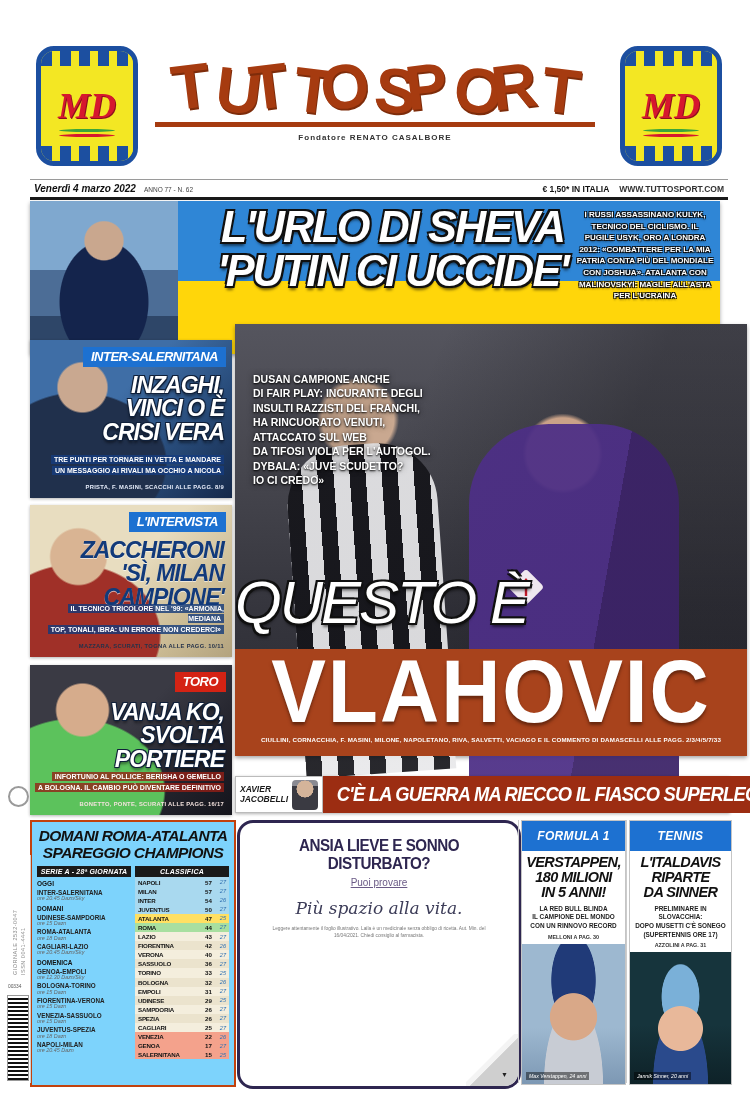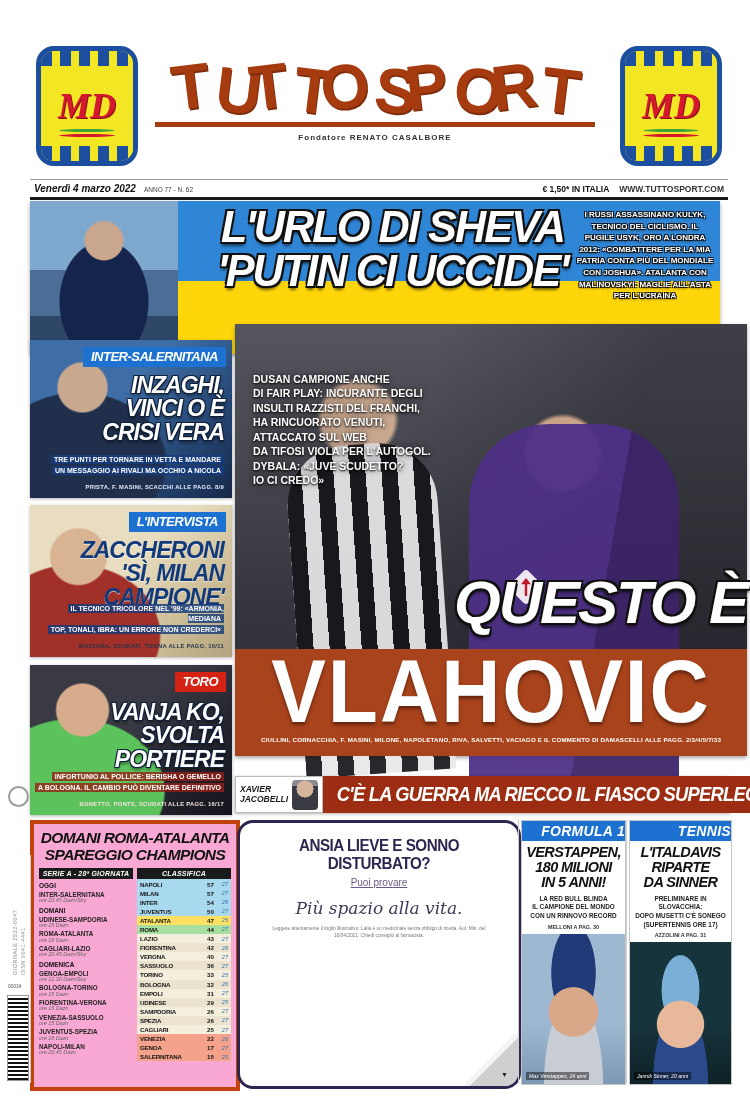--- a/index.html
+++ b/index.html
@@ -69,39 +69,39 @@
       background:repeating-linear-gradient(90deg,#15151a 0 16px,#e8e8ea 16px 32px);
       transform:rotate(-4deg);opacity:.92;}
   .fig-viola{right:68px;top:100px;width:210px;height:360px;border-radius:80px 80px 0 0;
       background:linear-gradient(100deg,#4d2f86 0 60%,#3c2368 60% 100%);opacity:.94;}
   .viola-badge{position:absolute;right:208px;top:250px;width:26px;height:26px;background:#efe7ef;
       border-radius:4px;transform:rotate(45deg);}
   .viola-badge:after{content:"";position:absolute;left:8px;top:4px;width:10px;height:18px;background:#c01828;
       clip-path:polygon(50% 0,100% 35%,62% 35%,62% 100%,38% 100%,38% 35%,0 35%);transform:rotate(-45deg);}
   .main-intro{left:18px;top:48px;width:235px;color:#fff;font-weight:800;font-size:10.5px;
       line-height:1.38;text-shadow:0 1px 2px #000,0 0 6px rgba(0,0,0,.7);}
-  .questo{left:0;top:244px;width:100%;text-align:right;color:#fff;font-weight:700;font-style:italic;
+  .questo{left:0;top:244px;width:100%;text-align:left;color:#fff;font-weight:400;font-style:italic;
       font-size:60px;letter-spacing:-2px;}
   .redband{left:0;bottom:0;width:100%;height:107px;background:#a8431c;}
   .vlahovic{width:100%;text-align:center;color:#fff;font-weight:900;font-size:82px;line-height:1;
       letter-spacing:2px;transform:scaleY(1.08);margin-top:2px;text-shadow:0 3px 3px rgba(60,20,5,.6);}
   .main-cap{width:100%;text-align:center;color:#ffffff;font-size:6.2px;font-weight:700;letter-spacing:.2px;margin-top:3px;}
 
   
   .jstrip{display:flex;height:37px;box-shadow:0 1px 3px rgba(0,0,0,.3);}
   .jname{width:96px;background:#fff;border:1px solid #bbb;display:flex;align-items:center;gap:4px;padding:0 4px;}
   .jname-label{font-size:8.5px;font-weight:900;color:#1a1a1a;line-height:1.1;font-style:italic;}
   .jface{width:26px;height:30px;border-radius:4px;background:
       radial-gradient(circle at 50% 30%, #d4b49a 0 34%, rgba(0,0,0,0) 35%),
       linear-gradient(180deg,#8a8a92 0 20%,#3a3a42 20% 100%);flex:0 0 auto;}
   .jbanner{flex:1;background:#9c2d12;display:flex;align-items:center;justify-content:center;}
   .jbanner-text{color:#fff;font-weight:900;font-style:italic;font-size:19.5px;letter-spacing:-.8px;transform:scaleX(.94);white-space:nowrap;}
 
   
-  .botbox{border:4px solid #c2410c;background:#f9a8d4;}
+  .botbox{border:2px solid #c2410c;background:#7dd3fc;}
   .botbox-title{text-align:center;font-weight:900;font-style:italic;font-size:15.5px;line-height:1.08;
       color:#111;letter-spacing:-.6px;padding-top:6px;}
   .cols{display:flex;gap:4px;padding:5px 5px 0;}
   .col-fix{width:94px;} .col-cls{flex:1;}
   .secbar{background:#1a1a1a;color:#fff;font-weight:900;font-style:italic;font-size:7px;
       text-align:center;padding:2px 0;letter-spacing:.2px;}
   .fixday{font-size:6.5px;font-weight:900;color:#111;margin-top:3px;}
   .fixmatch{font-size:6.3px;font-weight:800;color:#222;line-height:1.15;margin-top:1.5px;}
   .fixinfo{font-size:5.4px;color:#666;font-style:italic;line-height:1.1;}
   .clsrow{display:flex;align-items:center;height:9.1px;padding:0 3px;font-size:6.2px;}
@@ -127,22 +127,22 @@
   .ad-foot{position:absolute;left:0;right:0;bottom:6px;text-align:center;color:#efe8fa;font-size:4.8px;}
   .ad-tag{text-align:center;font-family:"DejaVu Serif",serif;font-style:italic;font-size:17px;
       color:#3c3c58;margin-top:10px;}
   .ad-legal{text-align:center;font-size:4.8px;color:#777;line-height:1.4;margin-top:8px;padding:0 26px;}
   .ad-curl{position:absolute;right:-2px;bottom:-2px;width:54px;height:54px;
       background:linear-gradient(315deg,#cfcfcf 0 48%,#f4f4f4 49% 55%,rgba(255,255,255,0) 56%);}
   .ad-logo{position:absolute;right:10px;bottom:8px;font-size:7px;color:#222;font-weight:900;}
 
   
   .sidebox{background:#fff;border:1px solid #c5c5c5;display:flex;flex-direction:column;}
-  .sidebox-tag{background:#1d71d1;color:#fff;font-weight:900;font-style:italic;text-align:right;
-      font-size:14px;padding:2px 0;letter-spacing:.3px;}
+  .sidebox-tag{background:#1d71d1;color:#fff;font-weight:900;font-style:italic;text-align:center;
+      font-size:12px;padding:8px 0;letter-spacing:.3px;}
   .sidebox-head{text-align:center;font-weight:900;font-style:italic;font-size:14.5px;line-height:1.05;
       color:#111;margin-top:4px;letter-spacing:-.6px;}
   .sidebox-sub{text-align:center;font-weight:800;font-size:6.4px;line-height:1.35;color:#222;margin-top:4px;padding:0 5px;}
   .sidebox-by{text-align:center;font-size:5.4px;font-weight:700;color:#333;margin-top:3px;}
   .sidebox-photo{margin-top:4px;flex:1;position:relative;}
   .photo-cap{position:absolute;left:4px;bottom:4px;font-size:5.2px;color:#fff;background:rgba(0,0,0,.45);
       padding:1px 3px;font-style:italic;}
   .ph-max{background:
       radial-gradient(circle at 50% 52%, #d9a888 0 26%, rgba(0,0,0,0) 27%),
       radial-gradient(ellipse at 50% 26%, #203a78 0 30%, rgba(0,0,0,0) 31%),

